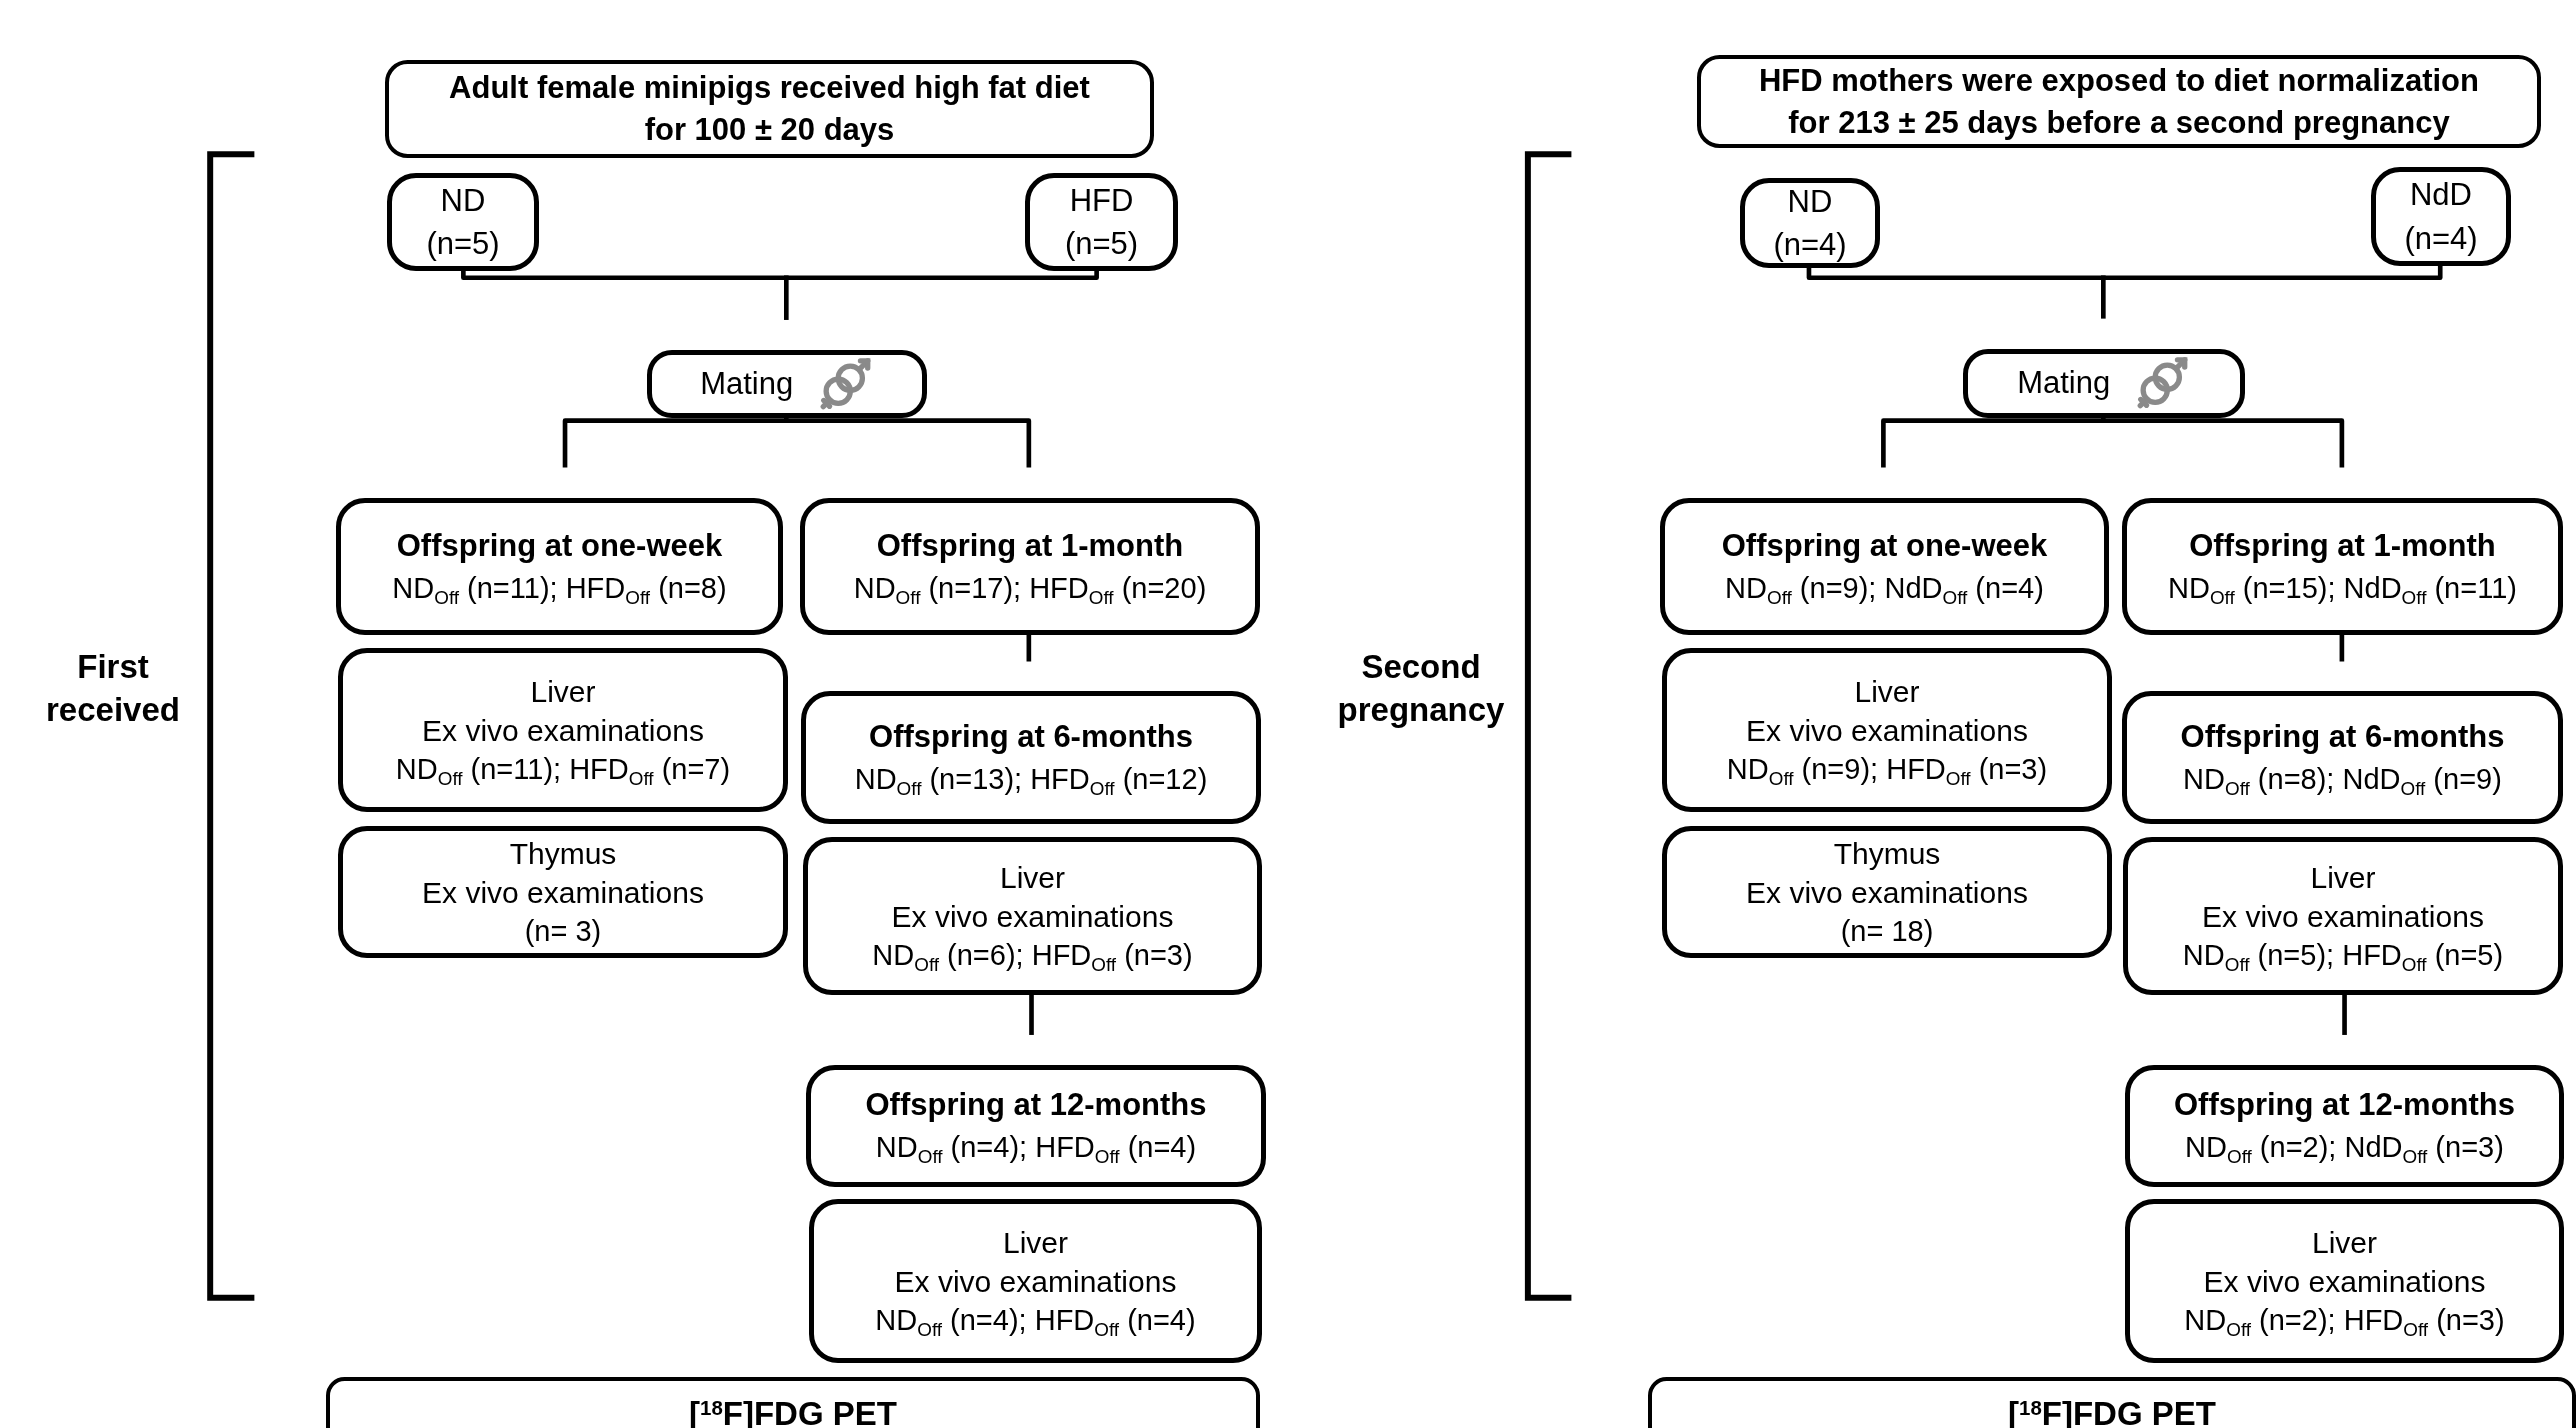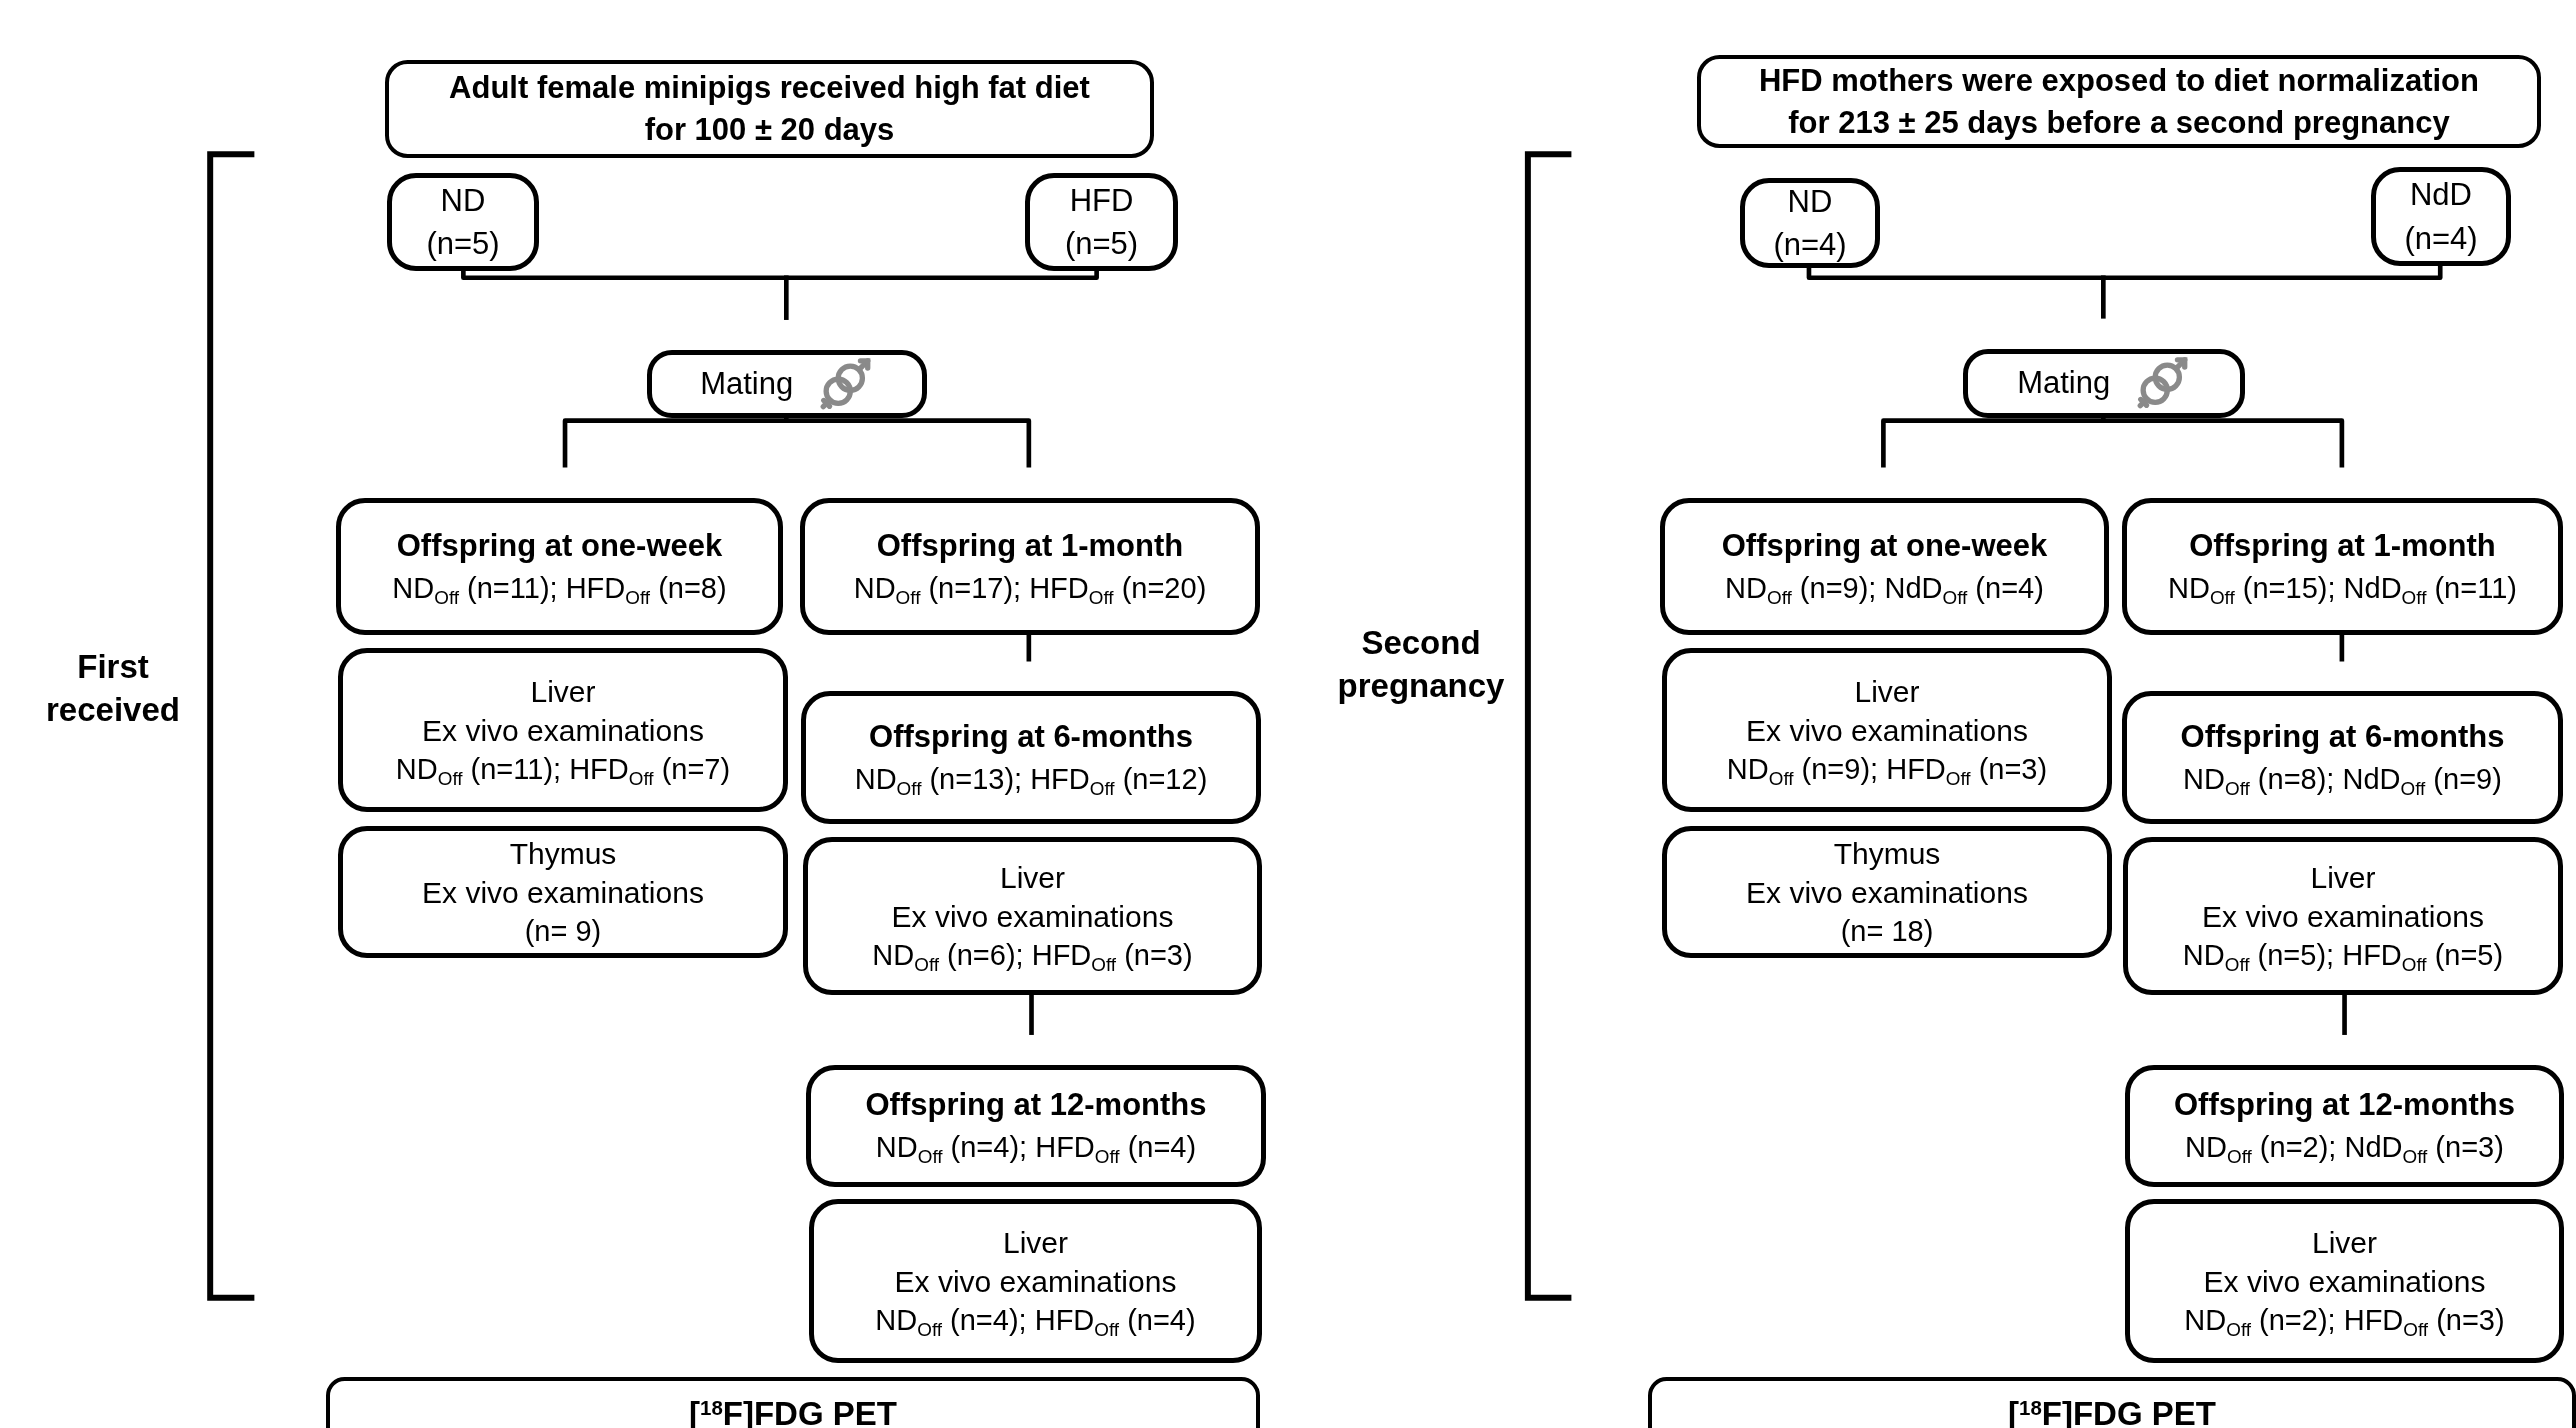--- a/index.html
+++ b/index.html
@@ -54,21 +54,21 @@
   #r-mating {left:1963px;top:316px; width:282px; height:69px;}
   #r-wk1    {left:1660px;top:465px; width:449px; height:137px;}
   #r-mo1    {left:2122px;top:465px; width:441px; height:137px;}
   #r-liver1 {left:1662px;top:615px; width:450px; height:164px;}
   #r-mo6    {left:2122px;top:658px; width:441px; height:133px;}
   #r-thymus {left:1662px;top:793px;width:450px; height:132px;}
   #r-liver2 {left:2123px;top:804px;width:440px; height:158px;}
   #r-mo12   {left:2125px;top:1032px;width:439px; height:122px;}
   #r-liver3 {left:2125px;top:1166px;width:439px; height:164px;}
   #r-fdg    {left:1648px;top:1344px;width:928px;height:74px;}
-  #r-label  {left:1308px;top:622px; width:226px;text-align:center;}
+  #r-label  {left:1308px;top:646px; width:226px;text-align:center;}
 </style>
 </head>
 <body>
 
 <div id="root">
 
   <svg id="connectors" width="2576" height="1428" viewBox="0 0 3876 2149">
     <g stroke="#000000" stroke-width="7" fill="none" stroke-linecap="square" stroke-linejoin="round">
 
       <path d="M697 355 L697 418 L1650 418 L1650 355"></path>
@@ -135,21 +135,21 @@
     <div class="box-counts">ND<sub>Off</sub> (n=11); HFD<sub>Off</sub> (n=7)</div>
   </div>
   <div class="box" id="l-mo6">
     <div class="box-title">Offspring at 6-months</div>
     <div class="box-counts">ND<sub>Off</sub> (n=13); HFD<sub>Off</sub> (n=12)</div>
   </div>
 
   <div class="box organ-box" id="l-thymus">
     <div class="organ-name">Thymus</div>
     <div class="organ-exam">Ex vivo examinations</div>
-    <div class="box-counts">(n= 9)</div>
+    <div class="box-counts">(n= 3)</div>
   </div>
   <div class="box organ-box" id="l-liver2">
     <div class="organ-name">Liver</div>
     <div class="organ-exam">Ex vivo examinations</div>
     <div class="box-counts">ND<sub>Off</sub> (n=6); HFD<sub>Off</sub> (n=3)</div>
   </div>
 
   <div class="box" id="l-mo12">
     <div class="box-title">Offspring at 12-months</div>
     <div class="box-counts">ND<sub>Off</sub> (n=4); HFD<sub>Off</sub> (n=4)</div>

